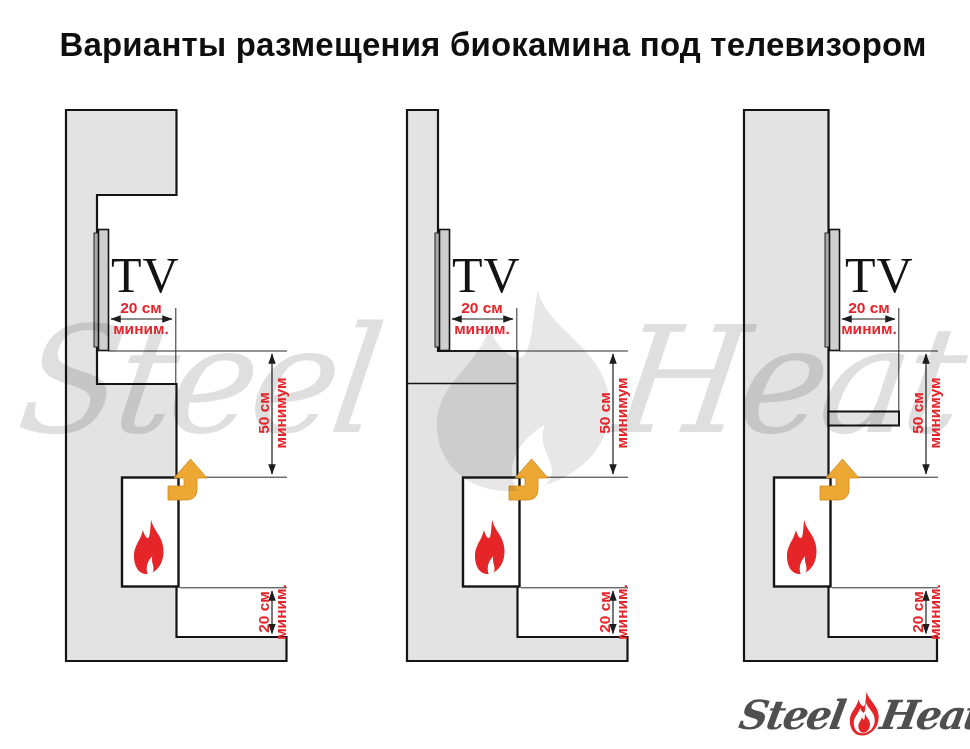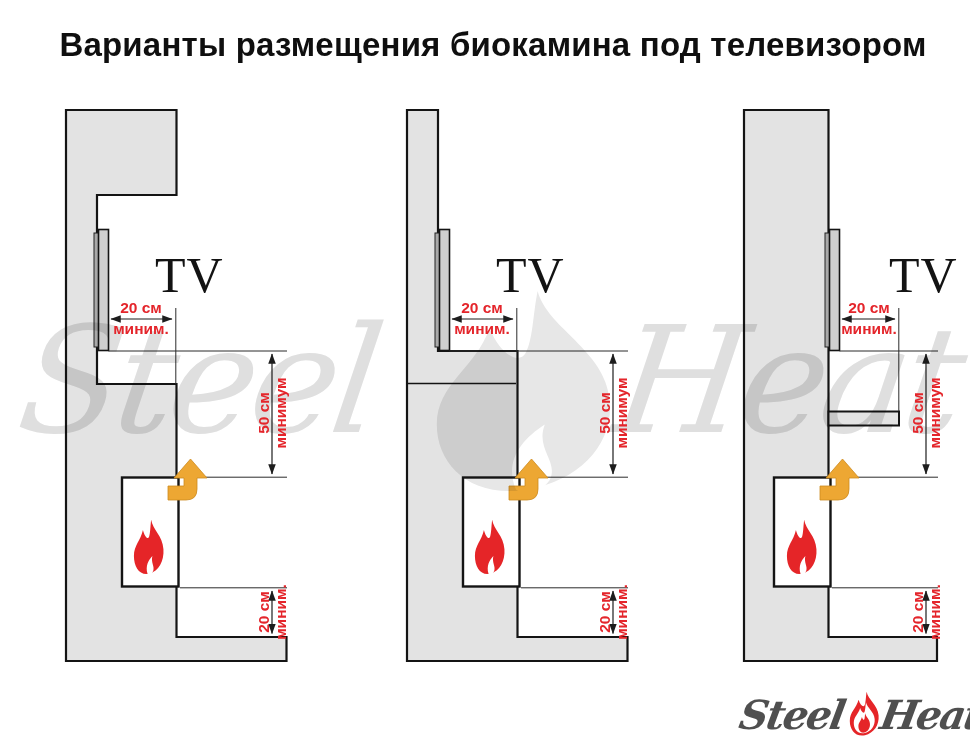--- a/index.html
+++ b/index.html
@@ -21,21 +21,21 @@
     position:absolute;font-family:"DejaVu Serif", serif;font-style:italic;
     font-size:148px;color:#dfdfdf;transform:skewX(-8deg);letter-spacing:-6px;white-space:nowrap;
   }
   .wm-steel{left:22px;top:295px;}
   .wm-heat{left:618px;top:295px;}
   .wm-flame{position:absolute;left:0;top:0;}
   
   .ovl{position:absolute;z-index:3;}
   .tv-label{
     font-family:"Liberation Serif", serif;font-size:50px;line-height:1;
-    color:#131313;letter-spacing:1px;top:250px;margin-left:44px;
+    color:#131313;letter-spacing:1px;top:250px;
   }
   .red{color:#e4252b;font-weight:bold;font-size:15.5px;line-height:17px;white-space:nowrap;}
   .hgap{width:90px;text-align:center;}
   .rot{
     width:150px;text-align:center;
     transform:translate(-50%,-50%) rotate(-90deg);
   }
   .rot span{display:block;}
   
   .logo{

